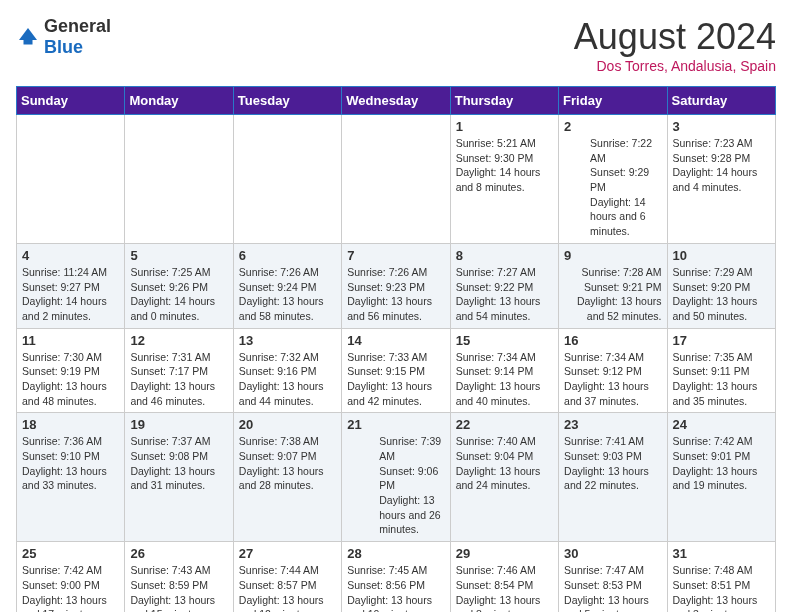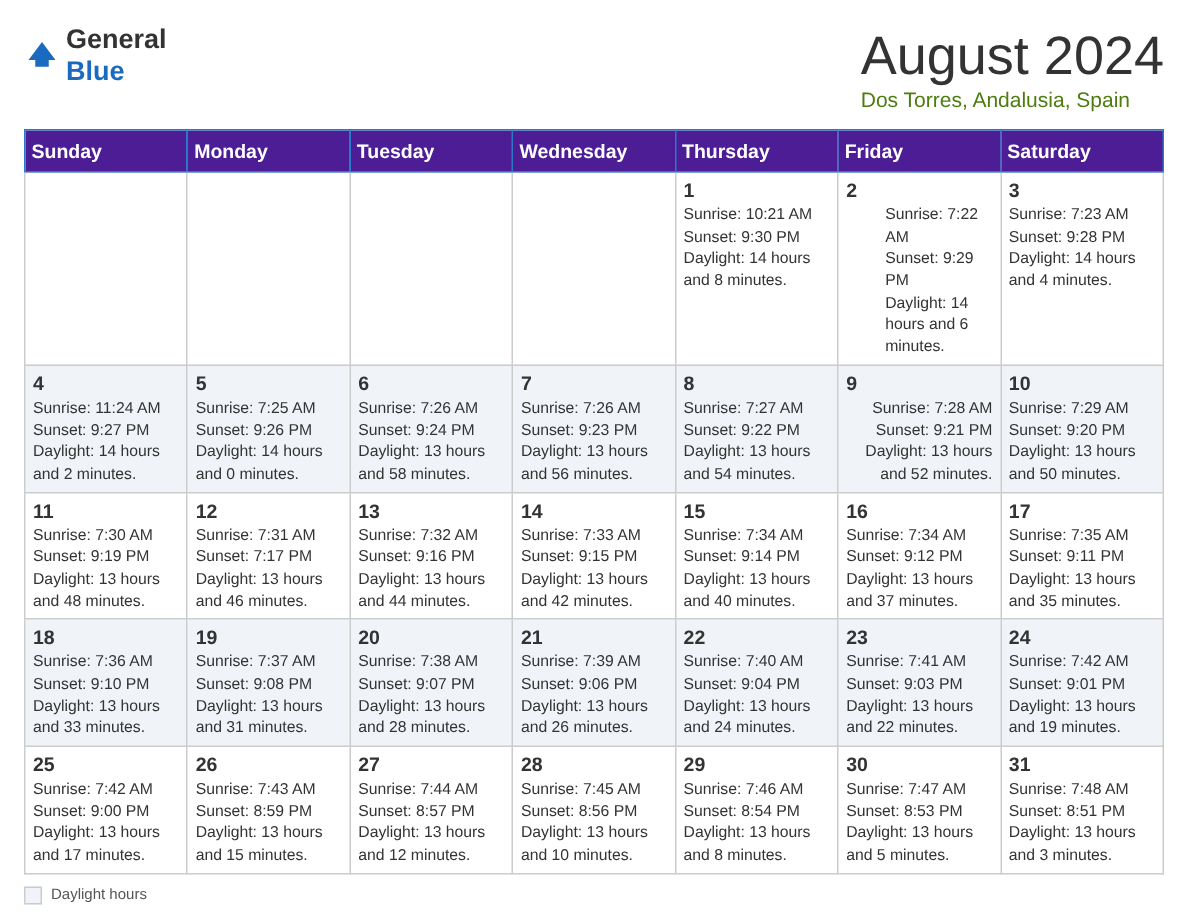--- a/index.html
+++ b/index.html
@@ -19,30 +19,30 @@
     .logo {
       display: flex;
       align-items: center;
       gap: 4px;
     }
     .logo-icon {
       width: 24px;
       height: 24px;
     }
     .title-area {
-      text-align: left;
+      text-align: right;
     }
     .month-year {
       font-size: 36px;
       font-weight: normal;
       color: #333;
     }
     .location {
       font-size: 14px;
-      color: #4d7c0f;
+      color: #be185d;
     }
     .calendar-table {
       width: 100%;
       border-collapse: collapse;
       border: 1px solid #ccc;
     }
     .calendar-table th {
       background-color: #4c1d95;
       color: #fff;
       font-size: 13px;
@@ -128,21 +128,21 @@
       </tr>
   </thead>
   <tbody id="calendar-body">
   <tr>
         <td class="empty-cell"></td>
         <td class="empty-cell"></td>
         <td class="empty-cell"></td>
         <td class="empty-cell"></td>
         <td>
           <span class="day-number">1</span>
-          <div class="day-info" style="white-space: pre-line;">Sunrise: 10:21 AM
+          <div class="day-info" style="white-space: pre-line;">Sunrise: 5:21 AM
 Sunset: 9:30 PM
 Daylight: 14 hours and 8 minutes.</div>
         </td>
         <td>
           <span class="day-number">2</span>
           <div class="day-info" style="white-space: pre-line; margin-left: 26px;">Sunrise: 7:22 AM
 Sunset: 9:29 PM
 Daylight: 14 hours and 6 minutes.</div>
         </td>
         <td>
@@ -254,21 +254,21 @@
 Daylight: 13 hours and 31 minutes.</div>
         </td>
         <td>
           <span class="day-number">20</span>
           <div class="day-info" style="white-space: pre-line;">Sunrise: 7:38 AM
 Sunset: 9:07 PM
 Daylight: 13 hours and 28 minutes.</div>
         </td>
         <td>
           <span class="day-number">21</span>
-          <div class="day-info" style="white-space: pre-line;">Sunrise: 7:39 AM
+          <div class="day-info" style="white-space: pre-line; margin-left: 32px;">Sunrise: 7:39 AM
 Sunset: 9:06 PM
 Daylight: 13 hours and 26 minutes.</div>
         </td>
         <td>
           <span class="day-number">22</span>
           <div class="day-info" style="white-space: pre-line;">Sunrise: 7:40 AM
 Sunset: 9:04 PM
 Daylight: 13 hours and 24 minutes.</div>
         </td>
         <td>

